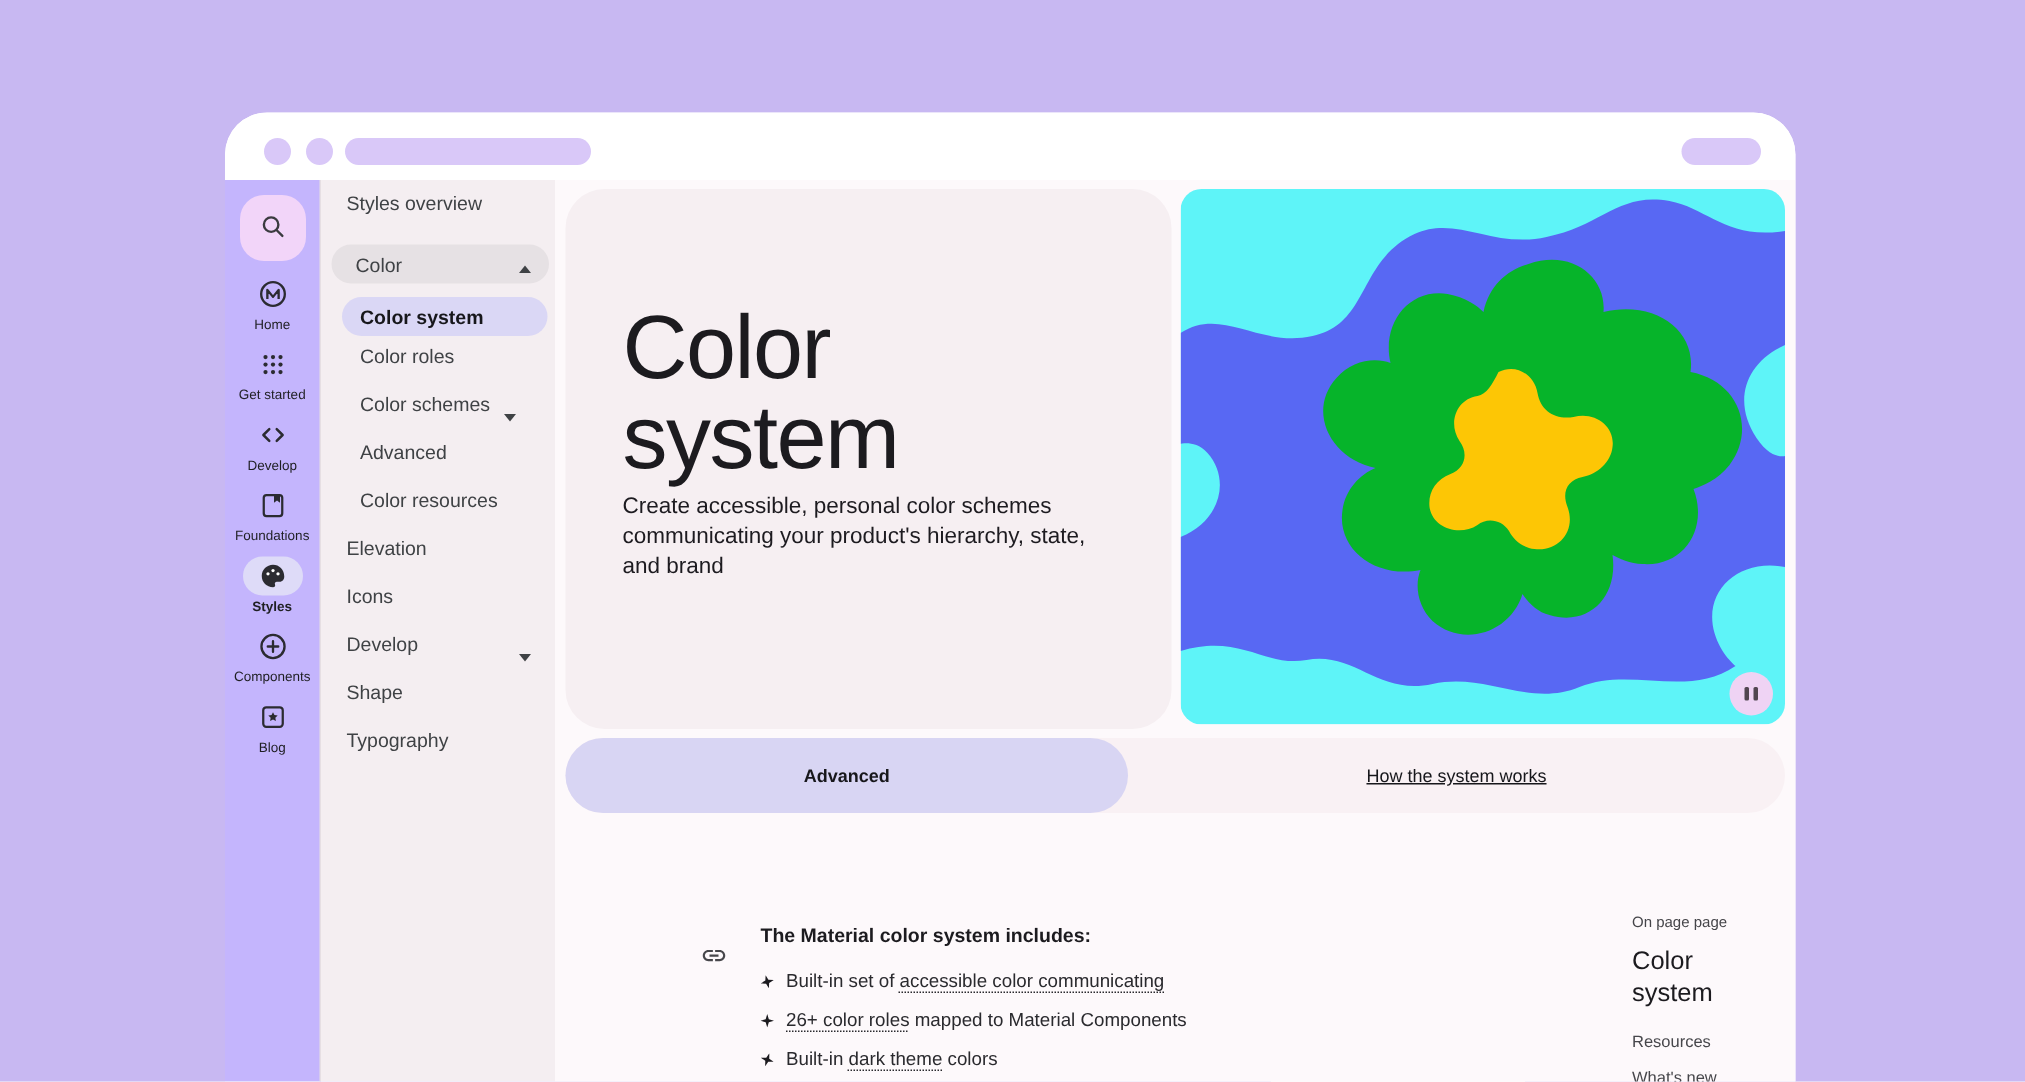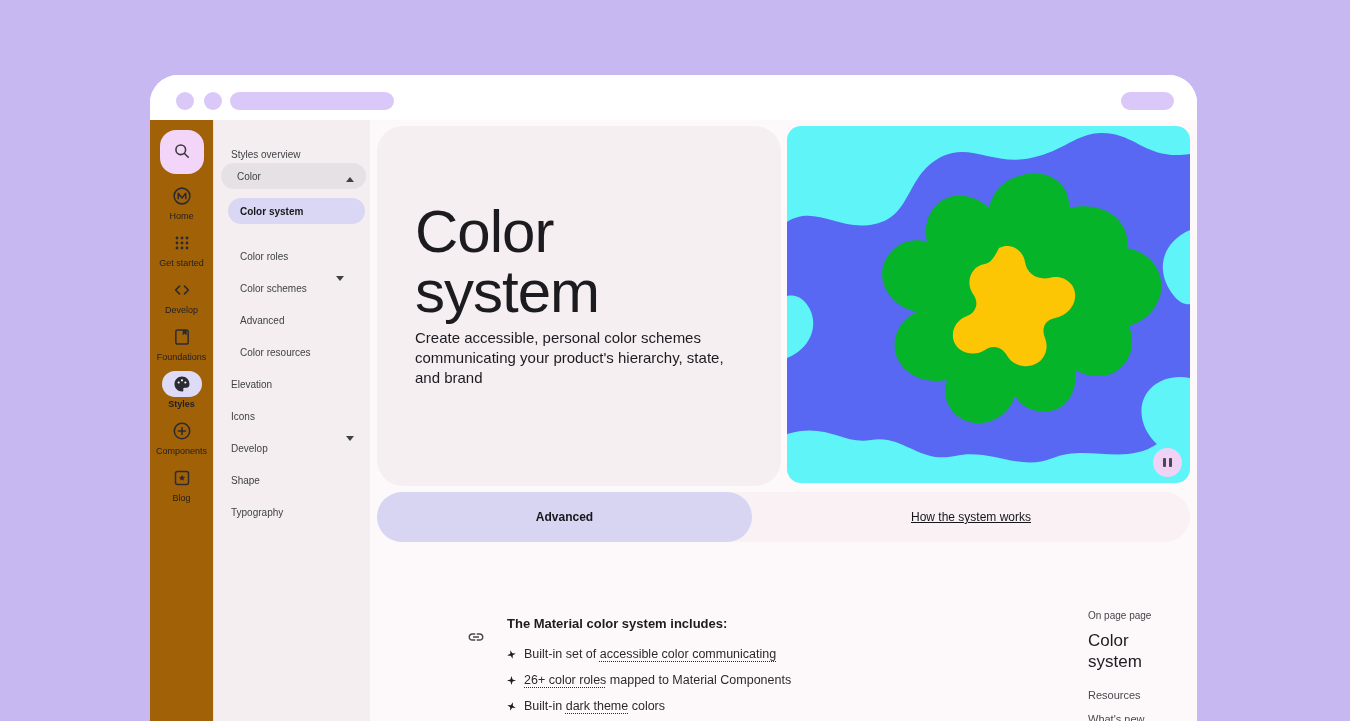--- a/index.html
+++ b/index.html
@@ -12,31 +12,31 @@
   
   .chrome { position:relative; height:45px; background:#fff; }
   .chrome .dot { position:absolute; top:17px; width:18px; height:18px; border-radius:50%; background:#D9C8F8; }
   .chrome .dot.d1 { left:26px; } .chrome .dot.d2 { left:54px; }
   .chrome .urlbar { position:absolute; left:80px; top:17px; width:164px; height:18px; border-radius:9px; background:#D9C8F8; }
   .chrome .menu-pill { position:absolute; right:23px; top:17px; width:53px; height:18px; border-radius:9px; background:#D9C8F8; }
 
   .app { display:flex; height:601px; }
 
   
-  .rail { width:64px; background:#a16207; border-right:1px solid #E6DFE3; display:flex; flex-direction:column; align-items:center; flex:none; }
+  .rail { width:64px; background:#c4b5fd; border-right:1px solid #E6DFE3; display:flex; flex-direction:column; align-items:center; flex:none; }
   .search-btn { width:44px; height:44px; margin:10px 0 9px; border:none; border-radius:16px; background:#F2D5F9; display:flex; align-items:center; justify-content:center; cursor:pointer; }
   .rail-item { width:64px; height:47px; display:flex; flex-direction:column; align-items:center; justify-content:flex-start; cursor:pointer; }
   .rail-item .ric { width:40px; height:26px; border-radius:13px; display:flex; align-items:center; justify-content:center; }
   .rail-item.active .ric { background:#DEDBF8; }
   .rail-item .rlabel { font-size:9px; margin-top:2px; color:#1F1F23; }
   .rail-item.active .rlabel { font-weight:bold; }
 
   
   .sidenav { width:156px; background:#F4EEF1; padding-top:8px; flex:none; }
-  .nav-row { position:relative; height:32px; display:flex; align-items:flex-end; font-size:10px; color:#3F4245; cursor:pointer; }
+  .nav-row { position:relative; height:32px; display:flex; align-items:flex-start; font-size:13px; color:#3F4245; cursor:pointer; }
   .nav-row.top { padding-left:17px; }
   .nav-row.sub { padding-left:26px; }
   .nav-pill { height:26px; margin:3px 4px 3px 7px; border-radius:13px; display:flex; align-items:center; padding-left:16px; }
   .nav-pill.gray { background:#E6E1E4; }
   .nav-pill.lav  { background:#DAD7F5; margin-left:14px; margin-right:5px; padding-left:12px; font-weight:bold; color:#17171B; }
   .chev { position:absolute; width:0; height:0; border-left:4.5px solid transparent; border-right:4.5px solid transparent; }
   .chev.up   { border-bottom:5px solid #3F4245; right:16px; top:14px; }
   .chev.down { border-top:5px solid #3F4245; }
   .chev.pos-schemes { right:26px; top:14px; }
   .chev.pos-motion  { right:16px; top:14px; }

